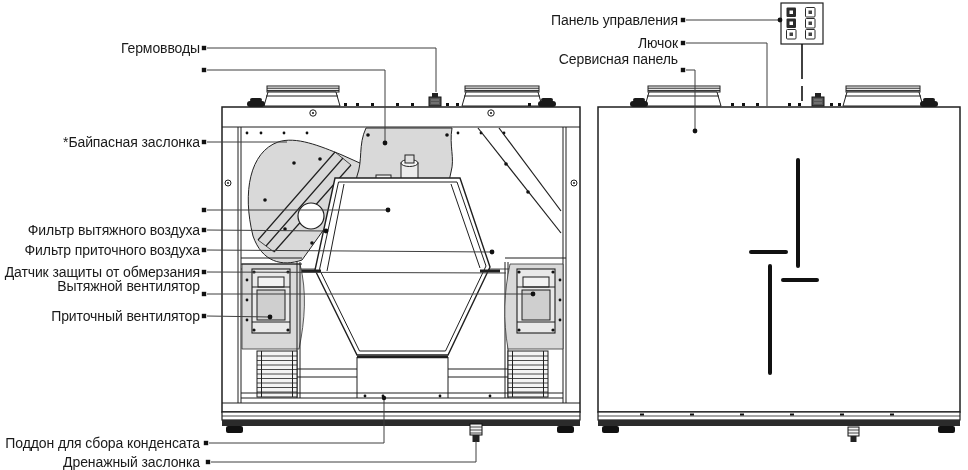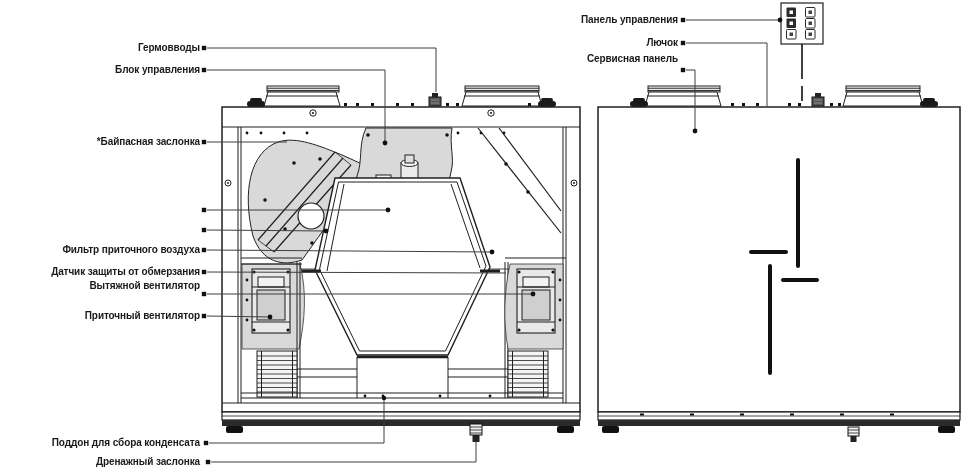--- a/index.html
+++ b/index.html
@@ -1,20 +1,20 @@
 <!DOCTYPE html>
 <html><head>
 <meta charset="utf-8">
 <style>
   html,body{margin:0;padding:0;background:#fff;}
   #stage{position:relative;width:968px;height:470px;background:#fff;overflow:hidden;
          font-family:"Liberation Sans",sans-serif;}
   #stage svg{position:absolute;left:0;top:0;}
-  .lbl{position:absolute;font-size:10px;line-height:18px;color:#1a1a1a;
-       white-space:nowrap;font-weight:700;letter-spacing:-0.1px;}
+  .lbl{position:absolute;font-size:14px;line-height:18px;color:#1a1a1a;
+       white-space:nowrap;font-weight:400;letter-spacing:-0.1px;}
   .lbl.left-col{right:768px;text-align:right;}
   .lbl.right-col{right:290px;text-align:right;}
 </style>
 </head>
 <body>
 
 <div id="stage">
 
 <svg width="968" height="470" viewBox="0 0 968 470">
 
@@ -374,22 +374,22 @@
     <circle cx="492" cy="252" r="2.4"></circle>
     <circle cx="533" cy="294" r="2.4"></circle>
     <circle cx="270" cy="317" r="2.4"></circle>
     <circle cx="384" cy="398" r="2.2"></circle>
     <circle cx="780" cy="20" r="2.4"></circle>
     <circle cx="695" cy="131" r="2.4"></circle>
   </g>
 </svg>
 
   <div class="lbl left-col" style="top:39px">Гермовводы</div>
-  <div class="lbl left-col" style="top:61px">Блок управления</div>
   <div class="lbl left-col" style="top:133px">*Байпасная заслонка</div>
+  <div class="lbl left-col" style="top:221px">Фильтр вытяжного воздуха</div>
   <div class="lbl left-col" style="top:241px">Фильтр приточного воздуха</div>
   <div class="lbl left-col" style="top:263px">Датчик защиты от обмерзания</div>
   <div class="lbl left-col" style="top:277px">Вытяжной вентилятор</div>
   <div class="lbl left-col" style="top:307px">Приточный вентилятор</div>
   <div class="lbl left-col" style="top:434px">Поддон для сбора конденсата</div>
   <div class="lbl left-col" style="top:453px">Дренажный заслонка</div>
 
   <div class="lbl right-col" style="top:11px">Панель управления</div>
   <div class="lbl right-col" style="top:34px">Лючок</div>
   <div class="lbl right-col" style="top:50px">Сервисная панель</div>

